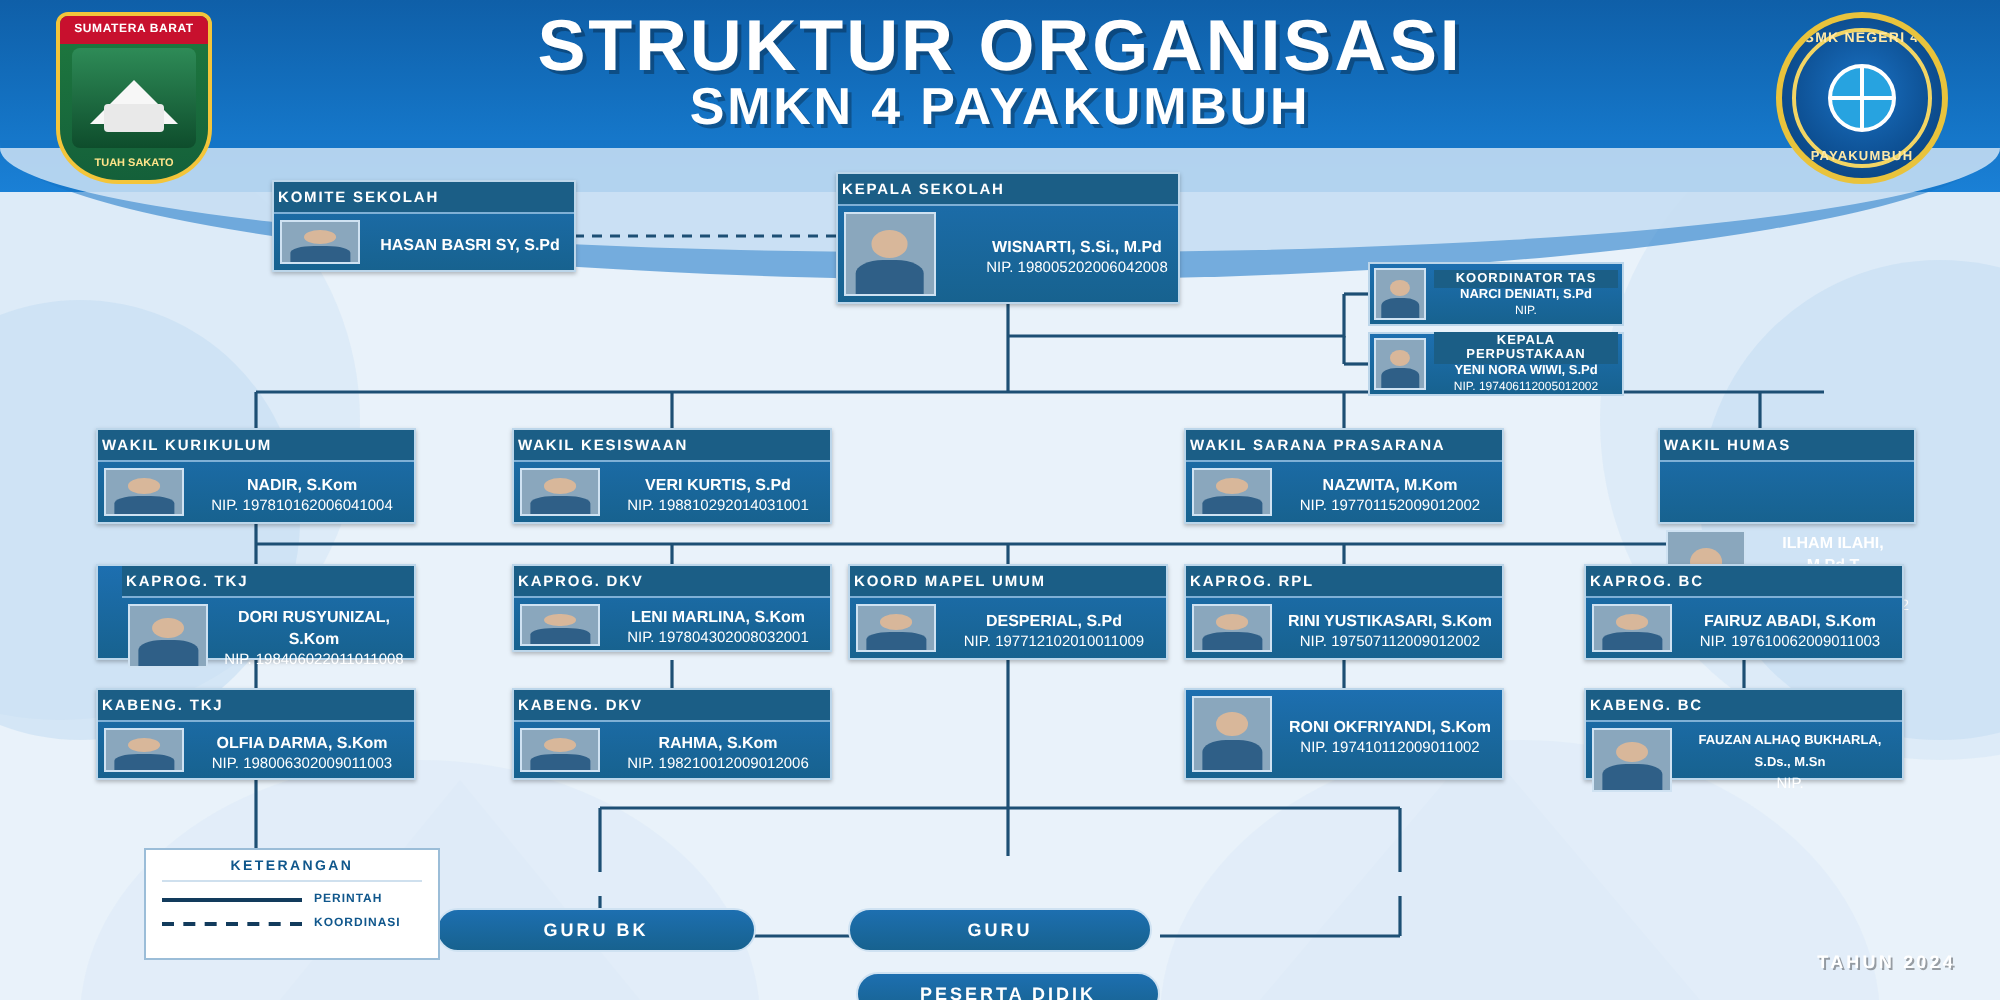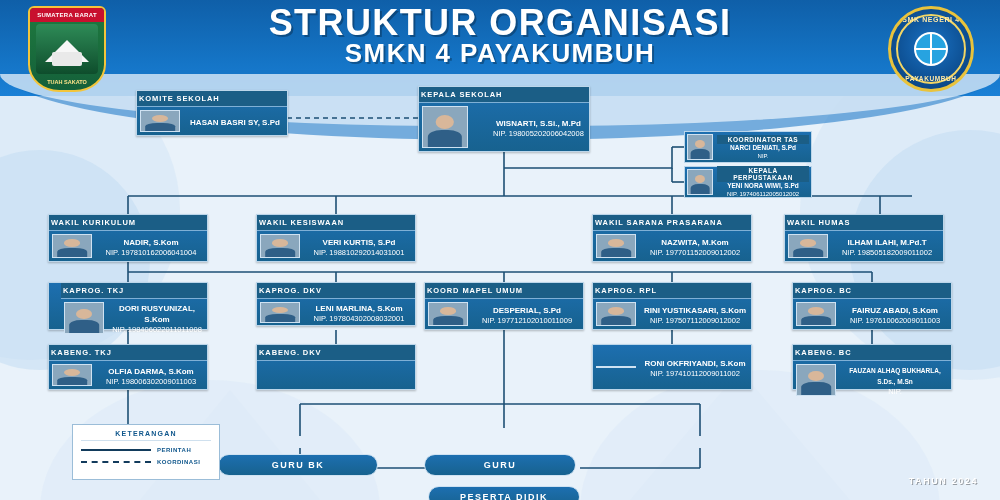--- a/index.html
+++ b/index.html
@@ -386,21 +386,21 @@
           <div class="head"></div>
           <div class="body"></div>
         </div>
       <div class="txt">
         <div class="nm">NAZWITA, M.Kom</div>
         <div class="nip">NIP. 197701152009012002</div>
       </div>
     </div>
   </div>
 
-  <div class="node stacked" style="left:784px; top:214px; width:160px; height:48px;">
+  <div class="node stacked" style="left:829px; top:214px; width:129px; height:48px;gap:31px;">
     <div class="role">WAKIL HUMAS</div>
     <div class="inner" style="flex:1;">
       <div class="photo">
           <div class="head"></div>
           <div class="body"></div>
         </div>
       <div class="txt">
         <div class="nm">ILHAM ILAHI, M.Pd.T</div>
         <div class="nip">NIP. 198505182009011002</div>
       </div>
@@ -486,24 +486,34 @@
         </div>
       <div class="txt">
         <div class="nm">OLFIA DARMA, S.Kom</div>
         <div class="nip">NIP. 198006302009011003</div>
       </div>
     </div>
   </div>
 
   <div class="node stacked" style="left:256px; top:344px; width:160px; height:46px;">
     <div class="role">KABENG. DKV</div>
+    <div class="inner" style="flex:1;">
+      <div class="photo">
+          <div class="head"></div>
+          <div class="body"></div>
+        </div>
+      <div class="txt">
+        <div class="nm">RAHMA, S.Kom</div>
+        <div class="nip">NIP. 198210012009012006</div>
+      </div>
+    </div>
   </div>
 
   <div class="node stacked" style="left:592px; top:344px; width:160px; height:46px;">
-    <div class="inner" style="flex:1;align-items:center;">
+    <div class="inner" style="flex:1;">
       <div class="photo">
           <div class="head"></div>
           <div class="body"></div>
         </div>
       <div class="txt">
         <div class="nm">RONI OKFRIYANDI, S.Kom</div>
         <div class="nip">NIP. 197410112009011002</div>
       </div>
     </div>
   </div>

